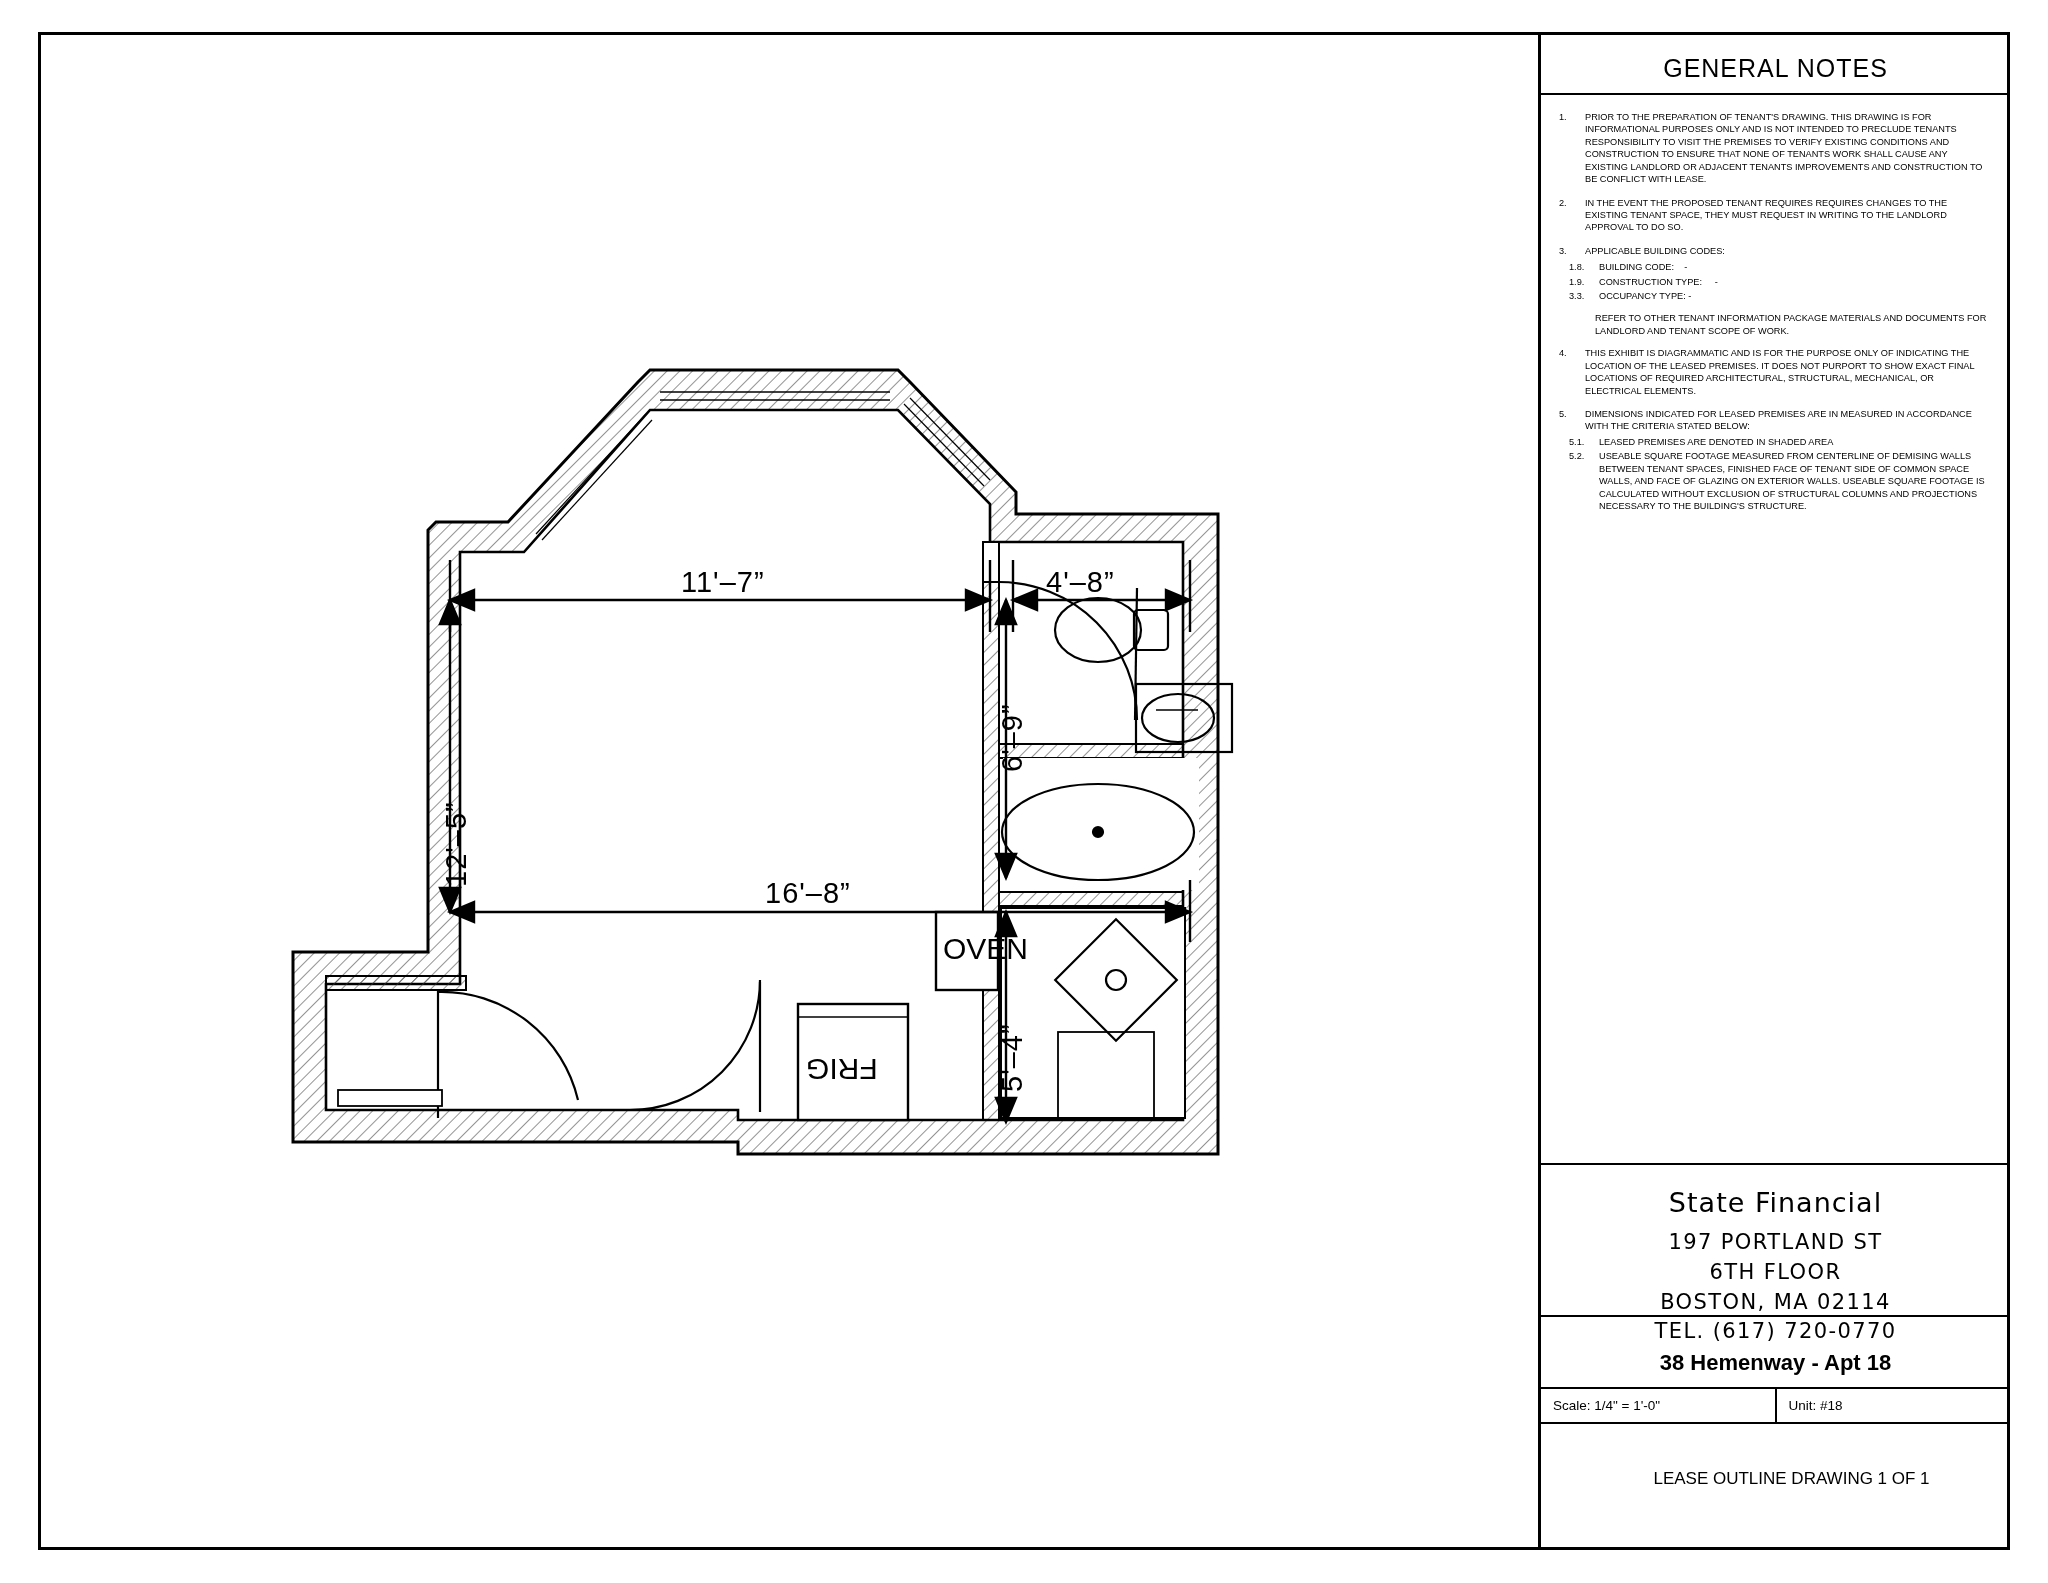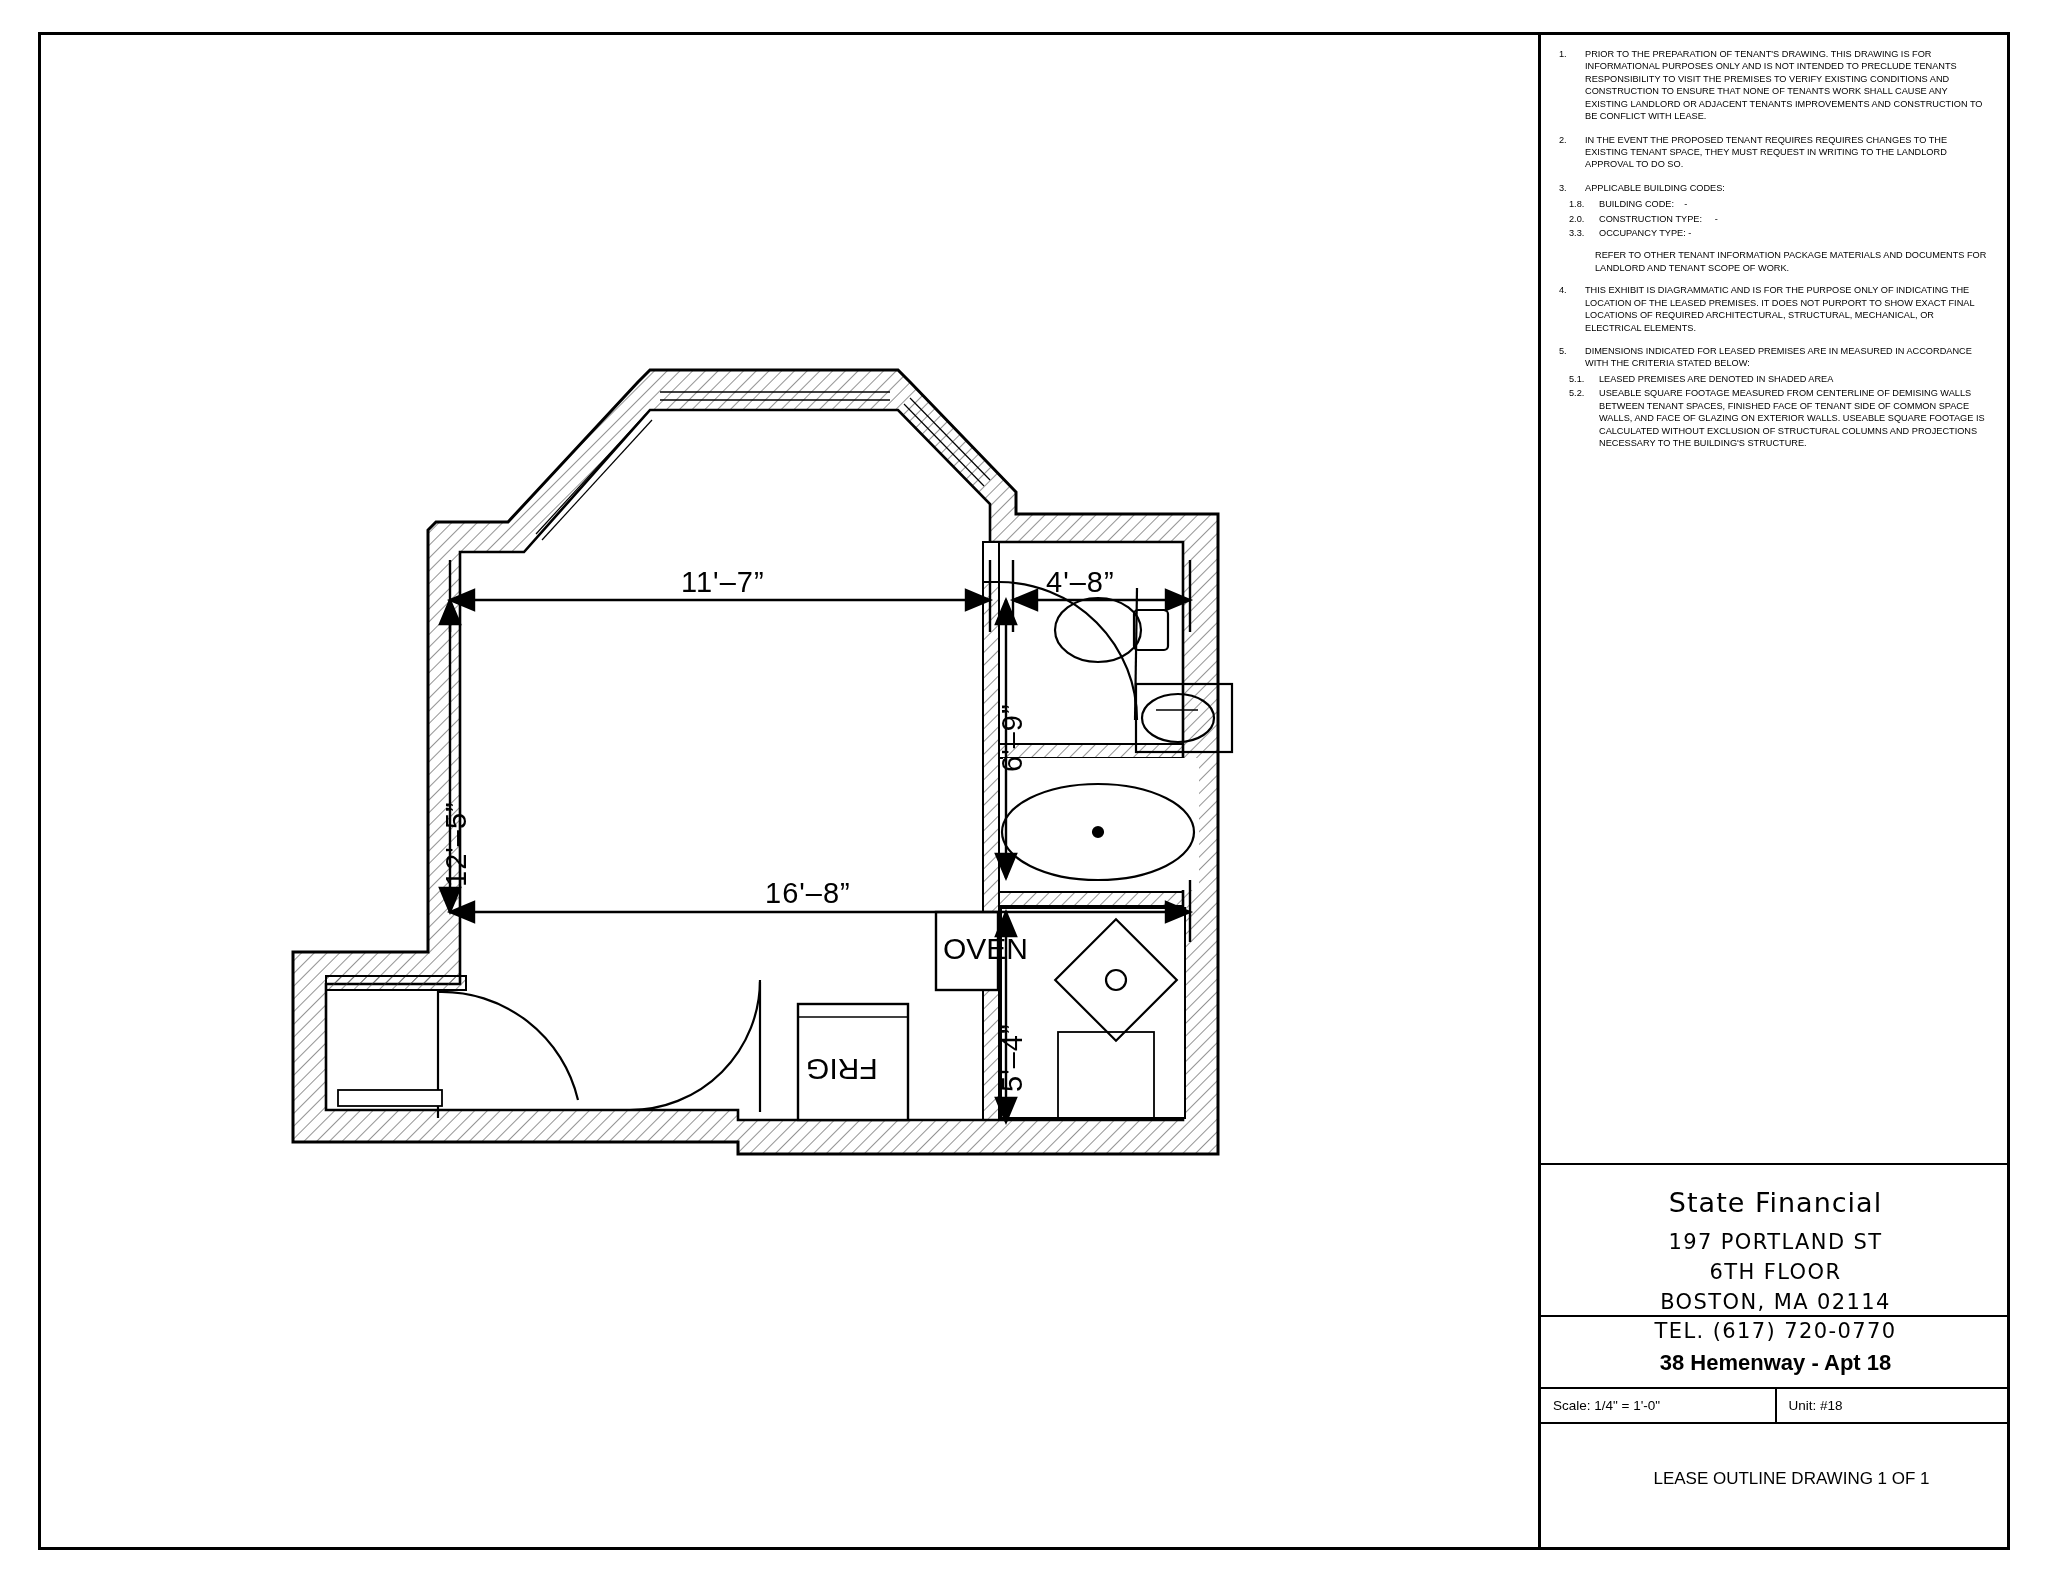--- a/index.html
+++ b/index.html
@@ -352,20 +352,21 @@
     <div class="dim-label vert" style="left:958px; top:1060px;">5'–4”</div>
 
     
     <div class="appliance-label" style="left:905px; top:900px;">OVEN</div>
     <div class="appliance-label flip" style="left:768px; top:1020px;">FRIG</div>
   </div>
 
   <div class="right-col">
 
     <div class="notes-panel">
+      <div class="notes-title">GENERAL NOTES</div>
       <div class="notes-body">
 
         <div class="note-row">
           <div class="note-num">1.</div>
           <div class="note-text">PRIOR TO THE PREPARATION OF TENANT'S DRAWING.  THIS DRAWING IS FOR INFORMATIONAL PURPOSES ONLY AND IS NOT INTENDED TO PRECLUDE TENANTS RESPONSIBILITY TO VISIT THE PREMISES TO VERIFY EXISTING CONDITIONS AND CONSTRUCTION TO ENSURE THAT NONE OF TENANTS WORK SHALL CAUSE ANY EXISTING LANDLORD OR ADJACENT TENANTS IMPROVEMENTS AND CONSTRUCTION TO BE CONFLICT WITH LEASE.</div>
         </div>
 
         <div class="note-row">
           <div class="note-num">2.</div>
           <div class="note-text">IN THE EVENT THE PROPOSED TENANT REQUIRES REQUIRES CHANGES TO THE EXISTING TENANT SPACE, THEY MUST REQUEST  IN WRITING TO THE LANDLORD APPROVAL TO DO SO.</div>
@@ -374,21 +375,21 @@
         <div class="note-row" style="margin-bottom:4px;">
           <div class="note-num">3.</div>
           <div class="note-text">APPLICABLE BUILDING CODES:</div>
         </div>
 
         <div class="note-sub">
           <div class="note-num sub">1.8.</div>
           <div class="note-text">BUILDING CODE:&nbsp;&nbsp;&nbsp;&nbsp;-</div>
         </div>
         <div class="note-sub">
-          <div class="note-num sub">2.0.</div>
+          <div class="note-num sub">1.9.</div>
           <div class="note-text">CONSTRUCTION TYPE:&nbsp;&nbsp;&nbsp;&nbsp;&nbsp;-</div>
         </div>
         <div class="note-sub">
           <div class="note-num sub">3.3.</div>
           <div class="note-text">OCCUPANCY TYPE: -</div>
         </div>
 
         <div class="note-indent">REFER TO OTHER TENANT INFORMATION PACKAGE MATERIALS AND DOCUMENTS FOR LANDLORD AND TENANT SCOPE OF WORK.</div>
 
         <div class="note-row">

